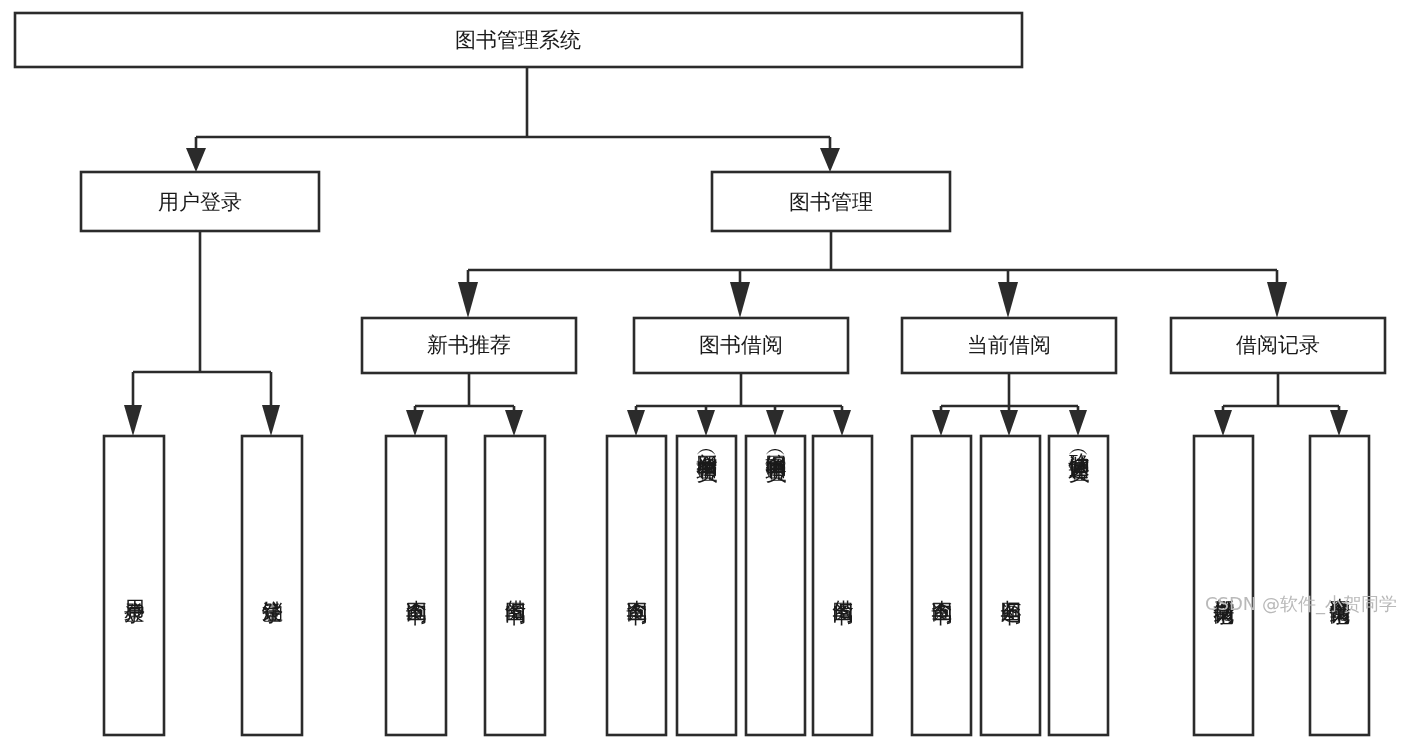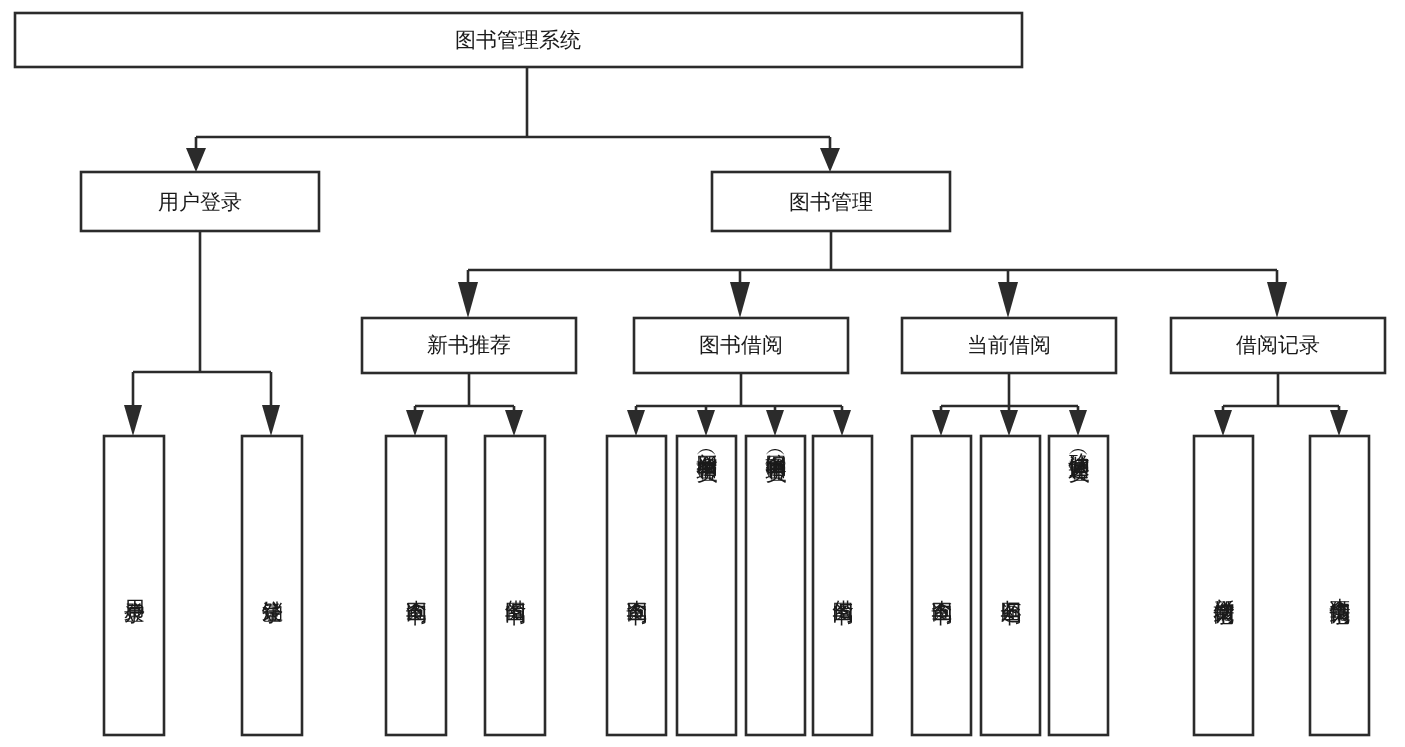--- a/index.html
+++ b/index.html
@@ -255,14 +255,15 @@
     <span class="leaf-label-text">确认归还（管理员）</span>
   </div>
 
   <div class="leaf-label-box" style="left:1194px; top:436px; width:59px; height:299px;">
     <span class="leaf-label-text">新增借阅记录</span>
   </div>
   <div class="leaf-label-box" style="left:1310px; top:436px; width:59px; height:299px;">
     <span class="leaf-label-text">查询借阅记录</span>
   </div>
 
+  <div class="watermark">CSDN @软件_小贺同学</div>
 
 </div>
 
 </body></html>

